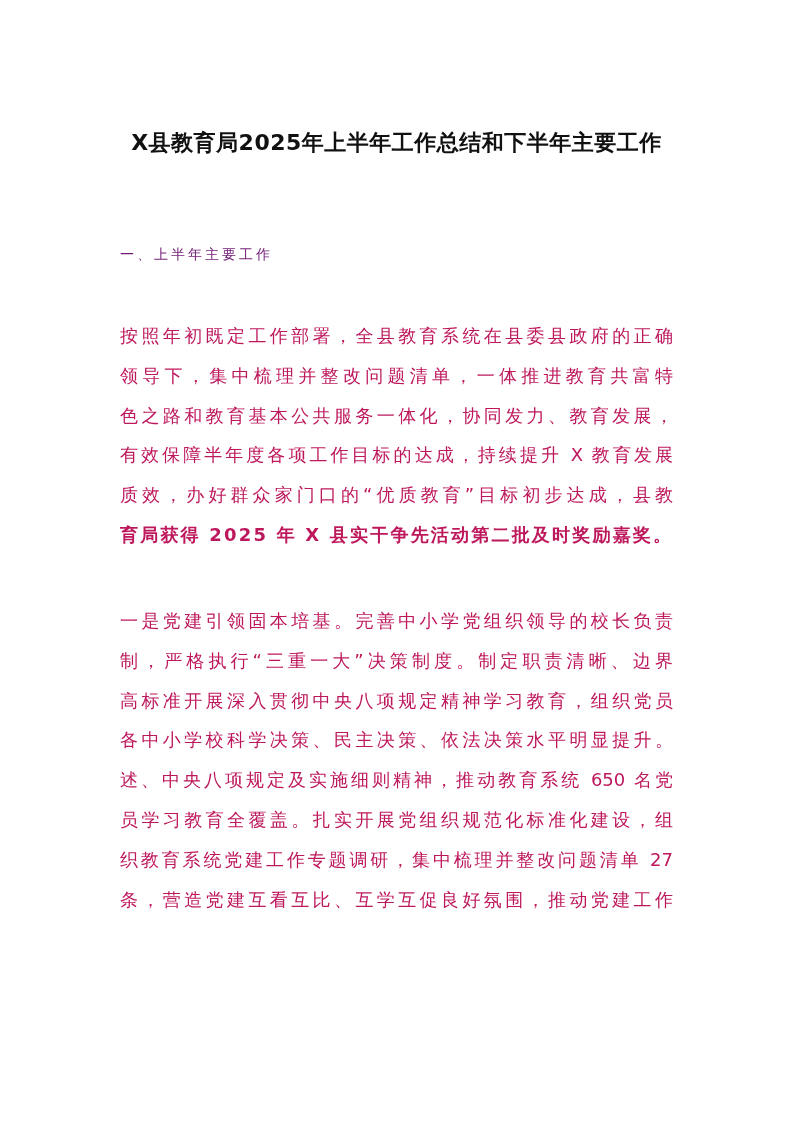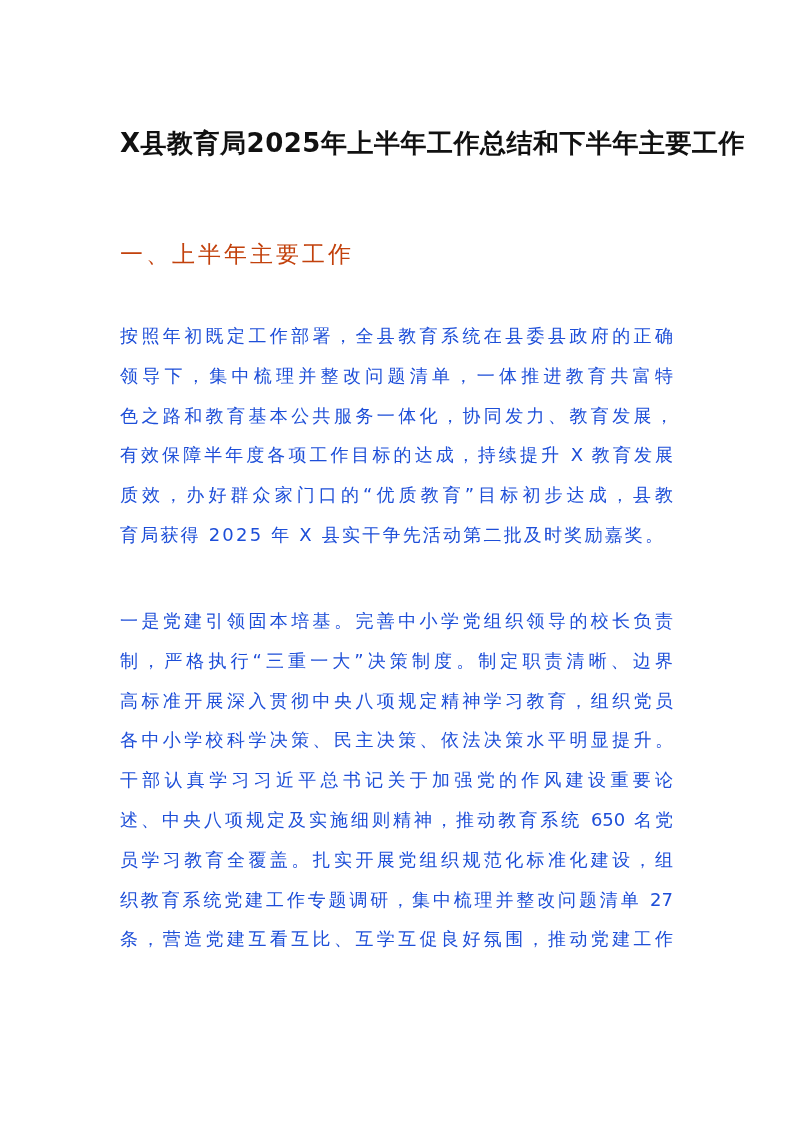--- a/index.html
+++ b/index.html
@@ -20,55 +20,56 @@
       left: 120px;
       top: 0;
       width: 553px;
     }
     .doc-title {
       position: absolute;
       left: 0;
       top: 128px;
       width: 553px;
       text-align: center;
-      font-size: 26px;
+      font-size: 22px;
       font-weight: bold;
       line-height: 30px;
       letter-spacing: 0.5px;
       white-space: nowrap;
       color: #111;
     }
     .section-heading {
       position: absolute;
       left: 0;
       top: 240px;
-      font-size: 23px;
+      font-size: 14px;
       line-height: 28px;
       letter-spacing: 3px;
-      color: #c2410c;
+      color: #701a75;
       white-space: nowrap;
     }
     .para {
       position: absolute;
       left: 0;
       width: 553px;
     }
     .line {
       display: block;
       height: 39.8px;
       line-height: 39.8px;
       font-size: 18px;
       white-space: nowrap;
       text-align: justify;
       text-align-last: justify;
-      color: #1d4ed8;
+      color: #be185d;
     }
     .line.last {
       text-align-last: left;
       letter-spacing: 2.2px;
+      font-weight: bold;
     }
     .para-1 { top: 316px; }
     .para-2 { top: 601px; }
   </style>
 </head>
 <body>
 
 <div class="page">
   <div class="doc-title">X县教育局2025年上半年工作总结和下半年主要工作</div>
 
@@ -81,19 +82,18 @@
     <span class="line">有效保障半年度各项工作目标的达成，持续提升 X 教育发展</span>
     <span class="line">质效，办好群众家门口的“优质教育”目标初步达成，县教</span>
     <span class="line last">育局获得 2025 年 X 县实干争先活动第二批及时奖励嘉奖。</span>
   </div>
 
   <div class="para para-2">
     <span class="line">一是党建引领固本培基。完善中小学党组织领导的校长负责</span>
     <span class="line">制，严格执行“三重一大”决策制度。制定职责清晰、边界</span>
     <span class="line">高标准开展深入贯彻中央八项规定精神学习教育，组织党员</span>
     <span class="line">各中小学校科学决策、民主决策、依法决策水平明显提升。</span>
-    <span class="line">干部认真学习习近平总书记关于加强党的作风建设重要论</span>
     <span class="line">述、中央八项规定及实施细则精神，推动教育系统 650 名党</span>
     <span class="line">员学习教育全覆盖。扎实开展党组织规范化标准化建设，组</span>
     <span class="line">织教育系统党建工作专题调研，集中梳理并整改问题清单 27</span>
     <span class="line">条，营造党建互看互比、互学互促良好氛围，推动党建工作</span>
   </div>
 </div>
 
 </body></html>

